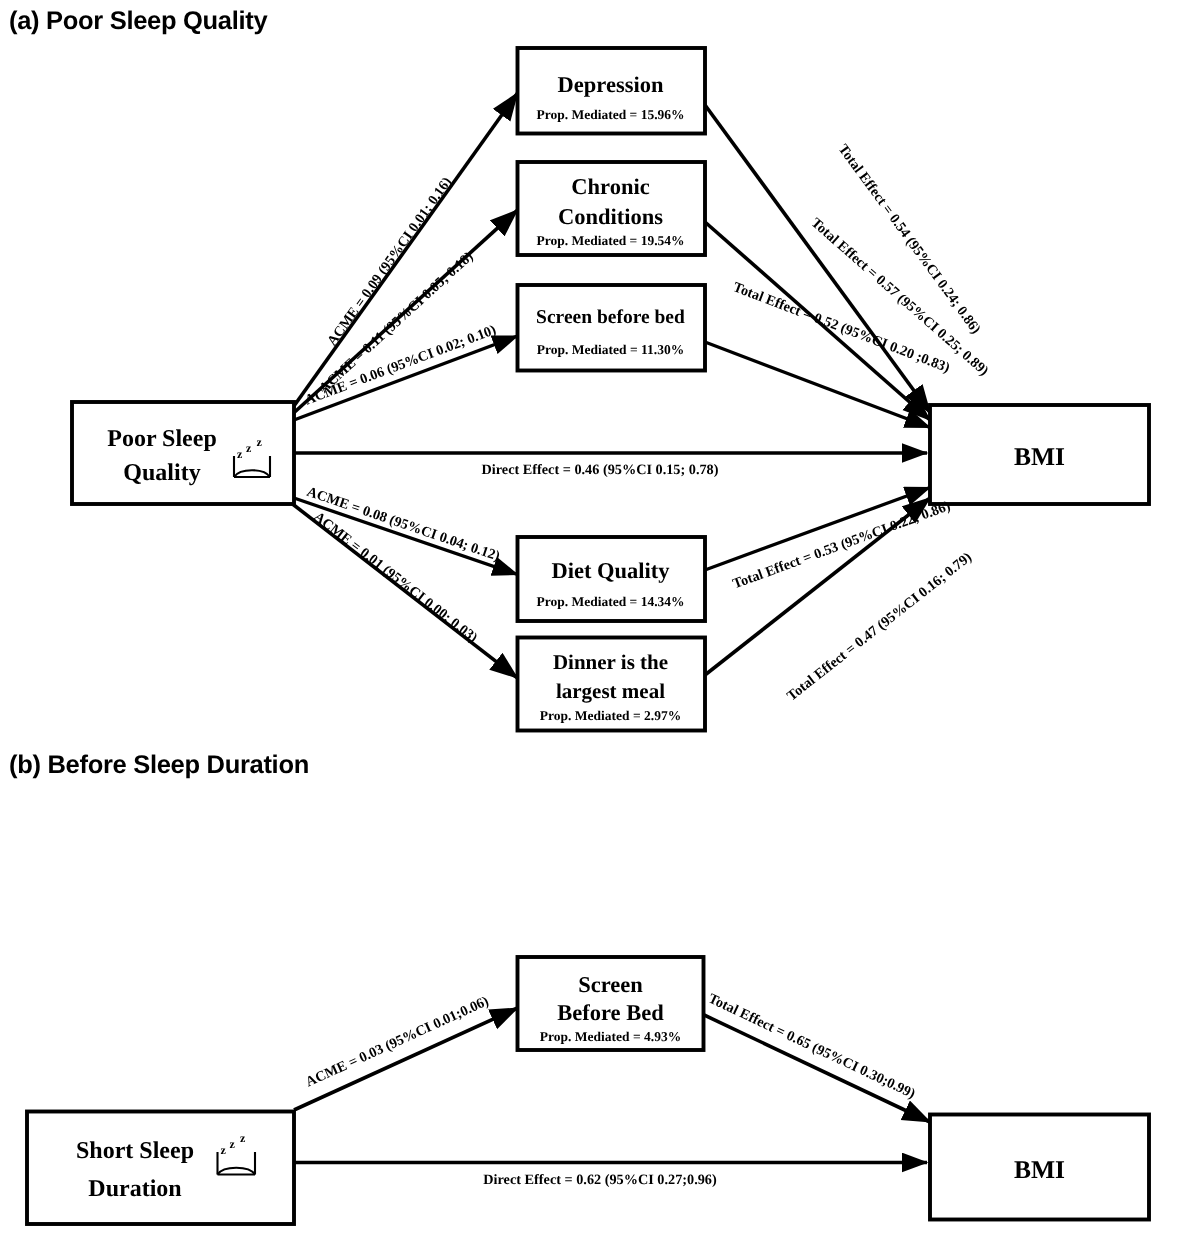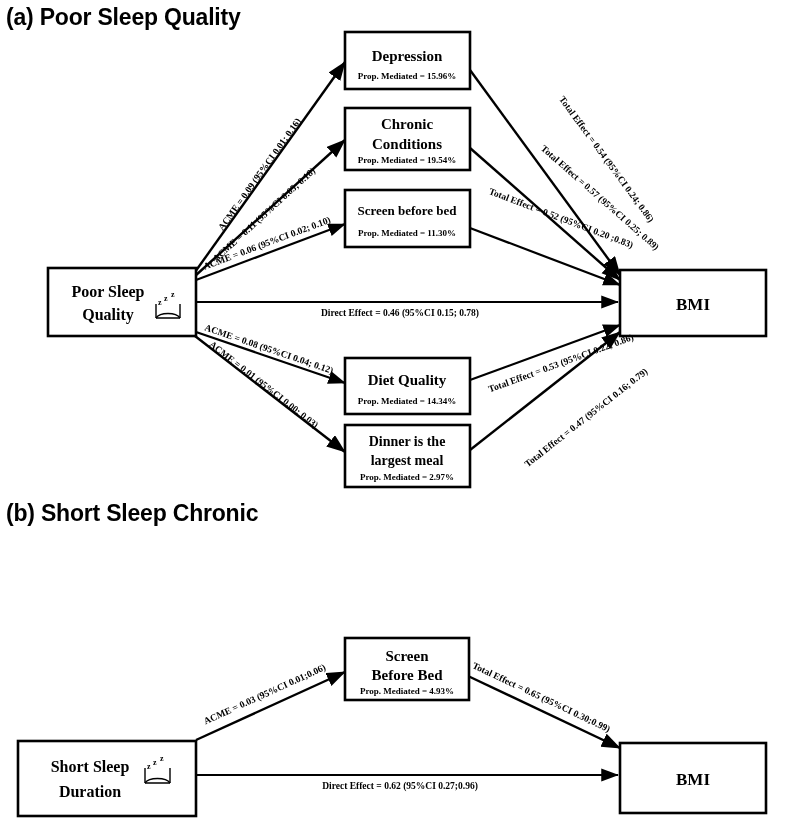--- a/index.html
+++ b/index.html
@@ -5,21 +5,21 @@
   html,body{margin:0;padding:0;}
   body{
     width:800px;height:825px;background:#ffffff;
     font-family:"Liberation Serif",serif;
     overflow:hidden;position:relative;
   }
   .panel-title{
     position:absolute;
     font-family:"Liberation Sans",sans-serif;
     font-weight:bold;
-    font-size:23px;
+    font-size:17px;
     color:#000;
     letter-spacing:-0.2px;
     white-space:nowrap;
   }
   #title-a{left:6px;top:4px;}
   #title-b{left:6px;top:500px;}
   svg{position:absolute;left:0;top:0;}
   .boxrect{fill:#ffffff;stroke:#000000;}
   .nodetitle{
     font-family:"Liberation Serif",serif;
@@ -48,21 +48,21 @@
     font-size:8px;
     fill:#000;
   }
   .bedicon{fill:none;stroke:#000;stroke-width:1.4;stroke-linejoin:round;}
 </style>
 </head>
 <body>
 
 <div class="panel-title" id="title-a">(a) Poor Sleep Quality</div>
 
-<div class="panel-title" id="title-b">(b) Short Sleep Chronic</div>
+<div class="panel-title" id="title-b">(b) Before Sleep Duration</div>
 
 <svg width="800" height="825" viewBox="0 0 800 825">
   <defs>
     <marker id="arrow" markerWidth="9" markerHeight="9" refX="7.6" refY="3" orient="auto" markerUnits="strokeWidth">
       <path d="M0,0 L8,3 L0,6 z" fill="#000"></path>
     </marker>
   </defs>
 
   <g>
 

